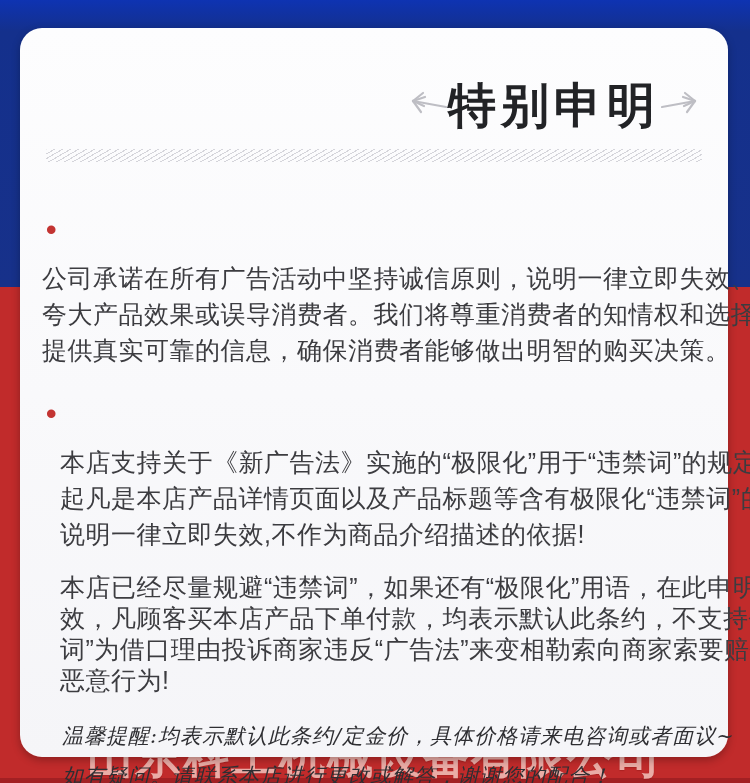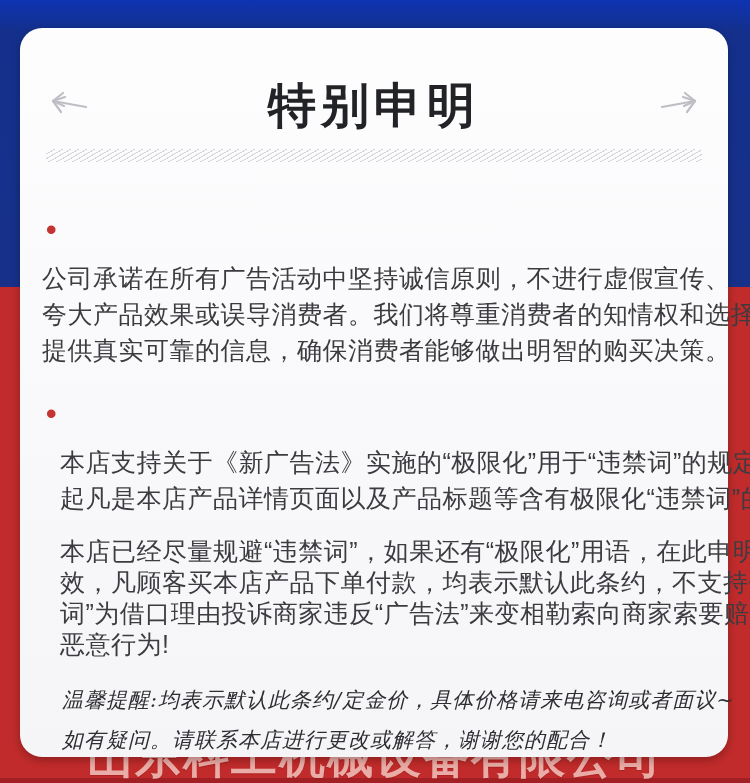--- a/index.html
+++ b/index.html
@@ -17,21 +17,21 @@
   }
   .bottom-strip{position:absolute;left:0;bottom:0;width:100%;height:5px;background:#a22023;z-index:0;}
   .card{
     position:absolute;left:20px;top:28px;width:708px;height:729px;
     background:linear-gradient(180deg,#fdfdfe 0%,#f5f5f8 100%);
     border-radius:22px;z-index:2;
     box-shadow:0 3px 9px rgba(0,0,0,.28);
     box-sizing:border-box;padding:0 26px;
   }
   .title-row{
-    margin-top:52px;display:flex;align-items:center;justify-content:space-between;gap:0;
+    margin-top:52px;display:flex;align-items:center;justify-content:flex-end;gap:0;
   }
   .page-title{
     font-size:48px;font-weight:900;color:#222326;letter-spacing:5px;line-height:1.1;
   }
   .ornament{flex:0 0 auto;opacity:.85;}
   .ornament.right{transform:scaleX(-1);}
   .hatch-divider{
     margin-top:16px;height:13px;border-radius:2px;
     background:repeating-linear-gradient(150deg,#c8c8cf 0 1px,transparent 1px 4px);
     opacity:.75;
@@ -90,32 +90,33 @@
       </span>
     </div>
 
     <div class="hatch-divider"></div>
 
     <div class="section-heading h1">
       <span class="bullet">•</span>
     </div>
 
     <div class="para p1">
-      <div class="line">公司承诺在所有广告活动中坚持诚信原则，不进行虚假宣传、</div>
+      <div class="line">公司承诺在所有广告活动中坚持诚信原则，说明一律立即失效、</div>
       <div class="line">夸大产品效果或误导消费者。我们将尊重消费者的知情权和选择权，</div>
       <div class="line">提供真实可靠的信息，确保消费者能够做出明智的购买决策。</div>
     </div>
 
     <div class="section-heading h2">
       <span class="bullet">•</span>
     </div>
 
     <div class="para p2">
       <div class="line">本店支持关于《新广告法》实施的“极限化”用于“违禁词”的规定，即日</div>
       <div class="line">起凡是本店产品详情页面以及产品标题等含有极限化“违禁词”的介绍文字</div>
+      <div class="line">说明一律立即失效,不作为商品介绍描述的依据!</div>
     </div>
 
     <div class="para p3">
       <div class="line">本店已经尽量规避“违禁词”，如果还有“极限化”用语，在此申明全部失</div>
       <div class="line">效，凡顾客买本店产品下单付款，均表示默认此条约，不支持任何以“违禁</div>
       <div class="line">词”为借口理由投诉商家违反“广告法”来变相勒索向商家索要赔偿的违法</div>
       <div class="line">恶意行为!</div>
     </div>
 
     <div class="note">

